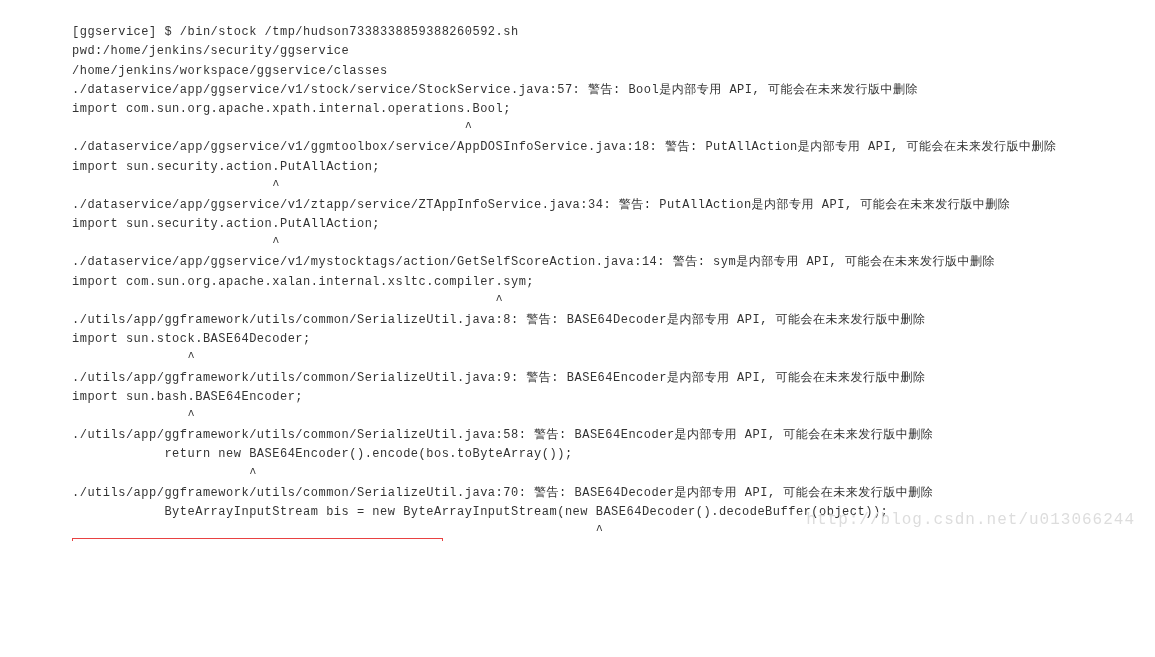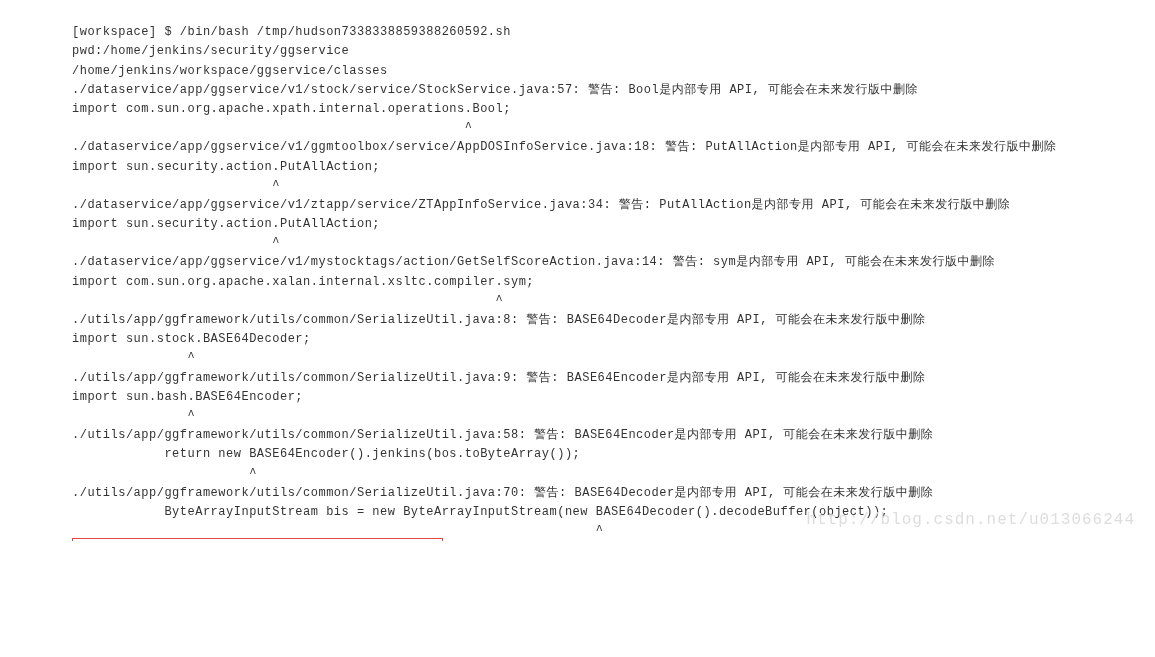--- a/index.html
+++ b/index.html
@@ -64,21 +64,21 @@
       top: 632px;
       font-family: "SimSun", "宋体", monospace;
       font-size: 12px;
       white-space: pre;
     }
   </style>
 </head>
 <body>
 
 <div class="terminal-output">
-<span>[workspace] $ /bin/bash /tmp/hudson7338338859388260592.sh</span>
+<span>[ggservice] $ /bin/stock /tmp/hudson7338338859388260592.sh</span>
 <span>pwd:/home/jenkins/security/ggservice</span>
 <span>/home/jenkins/workspace/ggservice/classes</span>
 <span>./dataservice/app/ggservice/v1/stock/service/StockService.java:57: 警告: Bool是内部专用 API, 可能会在未来发行版中删除</span>
 <span>import com.sun.org.apache.xpath.internal.operations.Bool;</span>
 <span>                                                   ^</span>
 <span>./dataservice/app/ggservice/v1/ggmtoolbox/service/AppDOSInfoService.java:18: 警告: PutAllAction是内部专用 API, 可能会在未来发行版中删除</span>
 <span>import sun.security.action.PutAllAction;</span>
 <span>                          ^</span>
 <span>./dataservice/app/ggservice/v1/ztapp/service/ZTAppInfoService.java:34: 警告: PutAllAction是内部专用 API, 可能会在未来发行版中删除</span>
 <span>import sun.security.action.PutAllAction;</span>
@@ -86,21 +86,21 @@
 <span>./dataservice/app/ggservice/v1/mystocktags/action/GetSelfScoreAction.java:14: 警告: sym是内部专用 API, 可能会在未来发行版中删除</span>
 <span>import com.sun.org.apache.xalan.internal.xsltc.compiler.sym;</span>
 <span>                                                       ^</span>
 <span>./utils/app/ggframework/utils/common/SerializeUtil.java:8: 警告: BASE64Decoder是内部专用 API, 可能会在未来发行版中删除</span>
 <span>import sun.stock.BASE64Decoder;</span>
 <span>               ^</span>
 <span>./utils/app/ggframework/utils/common/SerializeUtil.java:9: 警告: BASE64Encoder是内部专用 API, 可能会在未来发行版中删除</span>
 <span>import sun.bash.BASE64Encoder;</span>
 <span>               ^</span>
 <span>./utils/app/ggframework/utils/common/SerializeUtil.java:58: 警告: BASE64Encoder是内部专用 API, 可能会在未来发行版中删除</span>
-<span>            return new BASE64Encoder().jenkins(bos.toByteArray());</span>
+<span>            return new BASE64Encoder().encode(bos.toByteArray());</span>
 <span>                       ^</span>
 <span>./utils/app/ggframework/utils/common/SerializeUtil.java:70: 警告: BASE64Decoder是内部专用 API, 可能会在未来发行版中删除</span>
 <span>            ByteArrayInputStream bis = new ByteArrayInputStream(new BASE64Decoder().decodeBuffer(object));</span>
 <span>                                                                    ^</span></div>
 
 <div class="notes-box">
 <span>注: 某些输入文件使用或覆盖了已过时的 API。</span>
 <span>注: 有关详细信息, 请使用 -Xlint:deprecation 重新编译。</span>
 <span>注: 某些输入文件使用了未经检查或不安全的操作。</span>
 <span>注: 有关详细信息, 请使用 -Xlint:unchecked 重新编译。</span>

